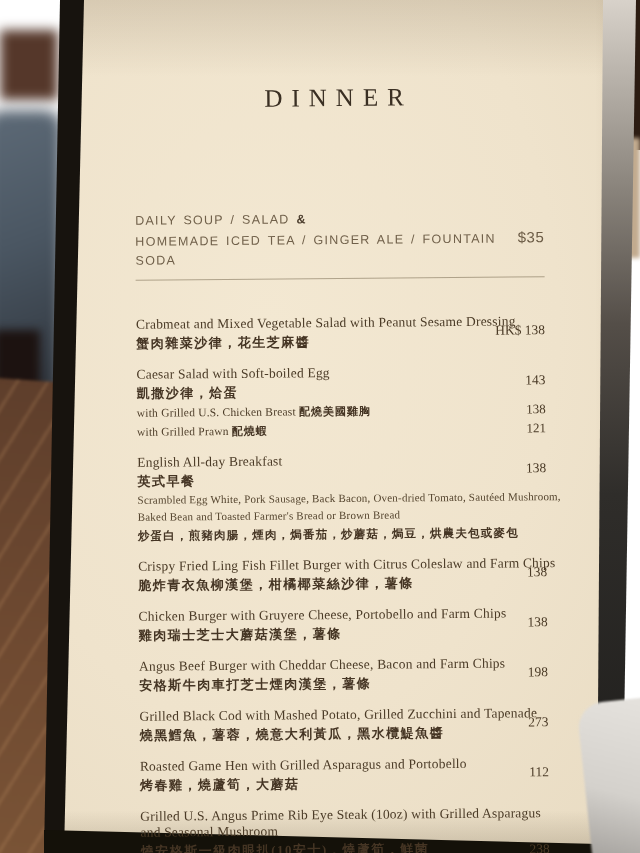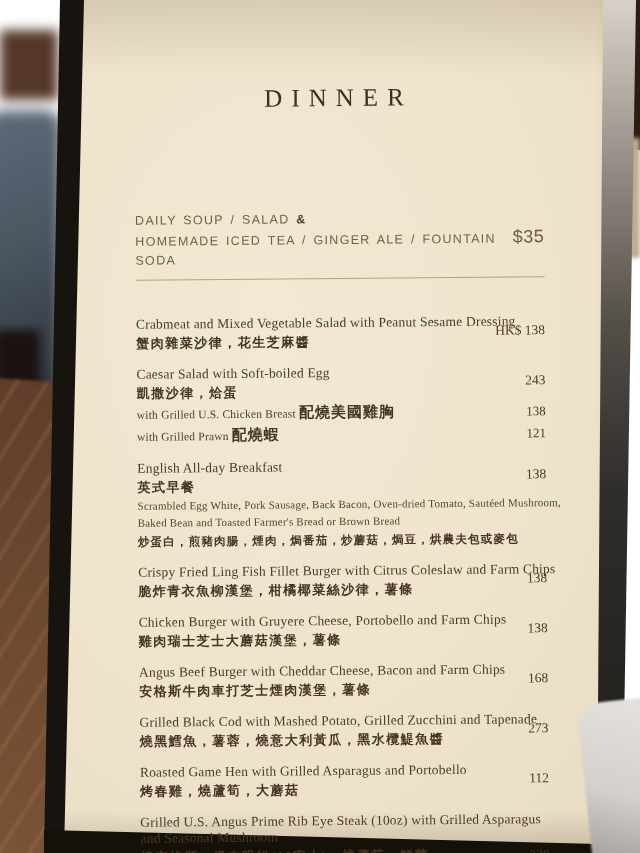--- a/index.html
+++ b/index.html
@@ -55,33 +55,33 @@
   
   .content{position:absolute;left:137px;top:0;width:409px;
       transform:rotate(-.5deg);transform-origin:50% 50%;
       color:#4b3b27;}
   .menu-title{margin-top:84px;text-align:center;font-size:25px;letter-spacing:9px;
       color:#3a2f23;font-weight:500;}
   .combo{margin-top:98px;font-family:"Liberation Sans",sans-serif;color:#70604a;
       font-size:12.5px;letter-spacing:1.3px;word-spacing:2px;line-height:19px;}
   .combo .amp{font-weight:700;color:#4e4030;letter-spacing:0;}
   .combo-row{display:flex;justify-content:space-between;align-items:baseline;}
-  .combo-price{font-size:18px;letter-spacing:.5px;color:#6b5b45;}
+  .combo-price{font-size:15px;letter-spacing:.5px;color:#6b5b45;}
   .rule{margin-top:9px;border-top:1px solid rgba(110,95,70,.5);width:409px;}
 
   .items{margin-top:36px;}
   .item{position:relative;margin-bottom:15px;}
   .name-en{font-size:13.5px;line-height:16px;letter-spacing:.2px;white-space:nowrap;}
   .name-zh{font-size:13px;line-height:17px;font-weight:700;letter-spacing:1.5px;
       color:#453524;margin-top:2px;white-space:nowrap;}
   .price{position:absolute;right:0;top:9px;font-size:13.5px;color:#4b3b27;}
   .item.price-low .price{top:36px;}
   .opt-row{display:flex;justify-content:space-between;align-items:baseline;margin-top:3px;}
   .opt-label{font-size:11.5px;letter-spacing:.2px;white-space:nowrap;}
-  .opt-zh{font-size:15px;font-weight:700;letter-spacing:1px;color:#453524;text-align:center;}
+  .opt-zh{font-size:11px;font-weight:700;letter-spacing:1px;color:#453524;text-align:center;}
   .opt-price{font-size:13px;}
   .desc-en{font-size:11px;line-height:13px;letter-spacing:.2px;color:#55452f;
       margin-top:4px;white-space:nowrap;}
   .desc-en:first-of-type{margin-top:6px;}
   .desc-zh{font-size:11.5px;font-weight:700;letter-spacing:1.2px;color:#453524;
       margin-top:5px;white-space:nowrap;}
 </style>
 </head>
 <body>
 
@@ -127,21 +127,21 @@
             <div>Crabmeat and Mixed Vegetable Salad with Peanut Sesame Dressing</div>
           </div>
     <div class="name-zh">蟹肉雜菜沙律，花生芝麻醬</div>
     <div class="price">HK$ 138</div>
   </div>
         <div class="item">
     <div class="name-en">
             <div>Caesar Salad with Soft-boiled Egg</div>
           </div>
     <div class="name-zh">凱撒沙律，烚蛋</div>
-    <div class="price">243</div>
+    <div class="price">143</div>
   <div class="opt-row">
             <span class="opt-label">with Grilled U.S. Chicken Breast <span class="opt-zh">配燒美國雞胸</span></span>
             <span class="opt-price">138</span>
           </div>
           <div class="opt-row">
             <span class="opt-label">with Grilled Prawn <span class="opt-zh">配燒蝦</span></span>
             <span class="opt-price">121</span>
           </div>
         </div>
         <div class="item">
@@ -166,21 +166,21 @@
             <div>Chicken Burger with Gruyere Cheese, Portobello and Farm Chips</div>
           </div>
     <div class="name-zh">雞肉瑞士芝士大蘑菇漢堡，薯條</div>
     <div class="price">138</div>
   </div>
         <div class="item">
     <div class="name-en">
             <div>Angus Beef Burger with Cheddar Cheese, Bacon and Farm Chips</div>
           </div>
     <div class="name-zh">安格斯牛肉車打芝士煙肉漢堡，薯條</div>
-    <div class="price">168</div>
+    <div class="price">198</div>
   </div>
         <div class="item">
     <div class="name-en">
             <div>Grilled Black Cod with Mashed Potato, Grilled Zucchini and Tapenade</div>
           </div>
     <div class="name-zh">燒黑鱈魚，薯蓉，燒意大利黃瓜，黑水欖鯷魚醬</div>
     <div class="price">273</div>
   </div>
         <div class="item">
     <div class="name-en">

